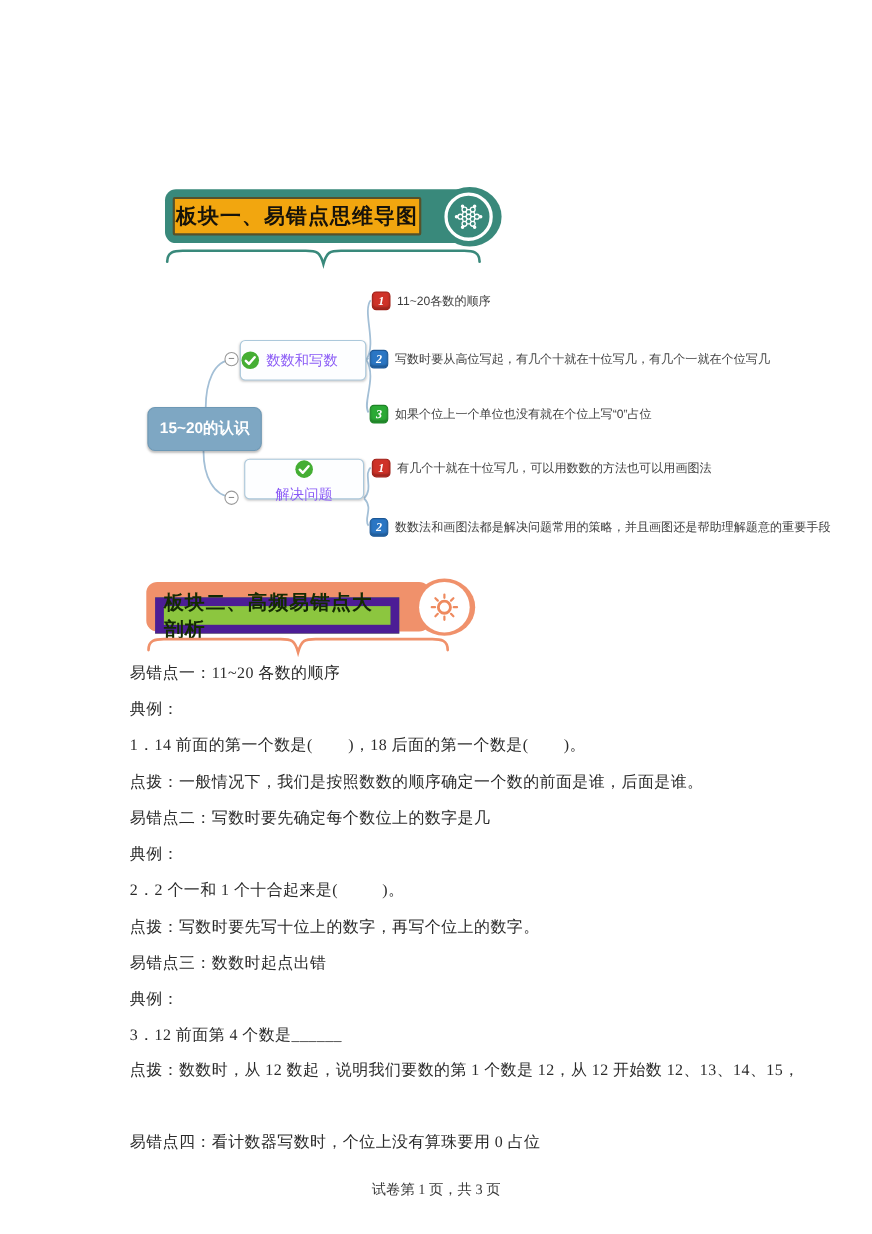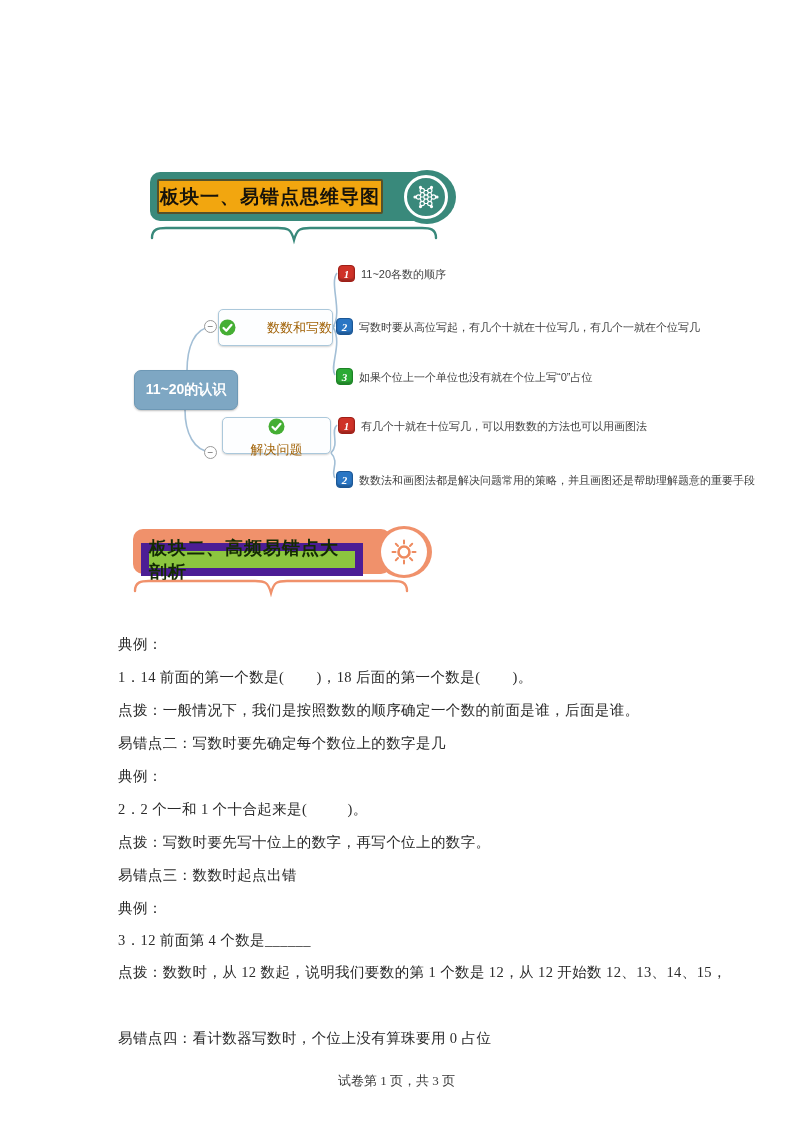--- a/index.html
+++ b/index.html
@@ -46,22 +46,22 @@
   .mm-root{
     left:134px;top:370px;width:104px;height:40px;border-radius:7px;
     background:#7EA7C3;border:1px solid #6d98b5;box-sizing:border-box;
     display:flex;align-items:center;justify-content:center;
     color:#ffffff;font-size:14px;font-weight:600;
     font-family:"Liberation Sans","DejaVu Sans",sans-serif;
     box-shadow:0 1px 2px rgba(0,0,0,.25);
   }
   .mm-branch{
     background:#FDFEFF;border:1.5px solid #ABC8DB;border-radius:5px;box-sizing:border-box;
-    display:flex;align-items:center;justify-content:space-between;gap:6px;
-    font-size:13px;color:#a16207;font-family:"Liberation Sans","DejaVu Sans",sans-serif;
+    display:flex;align-items:center;justify-content:flex-start;gap:6px;
+    font-size:13px;color:#8b5cf6;font-family:"Liberation Sans","DejaVu Sans",sans-serif;
     box-shadow:0 1px 2px rgba(0,0,0,.18);
   }
   .mm-b1{left:218px;top:309px;width:115px;height:37px;}
   .mm-b2{left:222px;top:417px;width:109px;height:37px;flex-direction:column;}
   .check{width:17px;height:17px;display:inline-flex;}
   .mm-toggle{
     width:13px;height:13px;border-radius:50%;background:#fff;border:1px solid #9a9a9a;
     box-sizing:border-box;display:flex;align-items:center;justify-content:center;
     font-size:10px;line-height:10px;color:#666;
     font-family:"Liberation Sans","DejaVu Sans",sans-serif;
@@ -129,21 +129,21 @@
   <svg class="abs" style="left:130px;top:250px;" width="280" height="240" viewBox="0 0 280 240" fill="none" stroke="#A3BFD6" stroke-width="1.6">
     <path d="M57,121 C57,98 64,78 81,77"></path>
     <path d="M55,160 C55,183 64,201 81,202"></path>
     <path d="M203,77 C213,62 199,33 207,23"></path>
     <path d="M203,77 C204,76.5 204.5,76 205,75.5"></path>
     <path d="M203,77 C213,93 199,117 205,125"></path>
     <path d="M201,203 C210,194 200,181 207,175"></path>
     <path d="M201,203 C210,212 200,222 205,228"></path>
   </svg>
 
-  <div class="abs mm-root">11~20的认识</div>
+  <div class="abs mm-root">15~20的认识</div>
 
   <div class="abs mm-branch mm-b1">
     <span class="check">
       <svg width="17" height="17" viewBox="0 0 17 17">
         <circle cx="8.5" cy="8.5" r="8" fill="#45AE34"></circle>
         <polyline points="4.5,9 7.3,11.8 12.5,5.8" fill="none" stroke="#fff" stroke-width="2.2" stroke-linecap="round" stroke-linejoin="round"></polyline>
       </svg>
     </span>
     <span>数数和写数</span>
   </div>
@@ -187,20 +187,21 @@
   <div class="abs b2-circle">
     <svg width="34" height="34" viewBox="0 0 34 34" fill="none" stroke="#EE8A5F" stroke-linecap="round">
       <circle cx="17" cy="17" r="5.5" stroke-width="2.6"></circle>
       <path stroke-width="2" d="M17,8.5 L17,5.5 M23,11 L25.2,8.8 M25.5,17 L28.5,17 M23,23 L25.2,25.2 M17,25.5 L17,28.5 M11,23 L8.8,25.2 M8.5,17 L5.5,17 M11,11 L8.8,8.8"></path>
     </svg>
   </div>
   <svg class="abs" style="left:133px;top:576px;" width="278" height="22" viewBox="0 0 278 22">
     <path d="M2,15 C2,6 8,5 16,5 L122,5 C132,5 135,6 138,17 C141,6 144,5 154,5 L260,5 C268,5 274,6 274,15" fill="none" stroke="#F0916B" stroke-width="2.4" stroke-linecap="round"></path>
   </svg>
 
+  <div class="abs bodyline" style="top:602px;">易错点一：11~20 各数的顺序</div>
   <div class="abs bodyline" style="top:635px;">典例：</div>
   <div class="abs bodyline" style="top:668px;">1．14 前面的第一个数是(        )，18 后面的第一个数是(        )。</div>
   <div class="abs bodyline" style="top:701px;">点拨：一般情况下，我们是按照数数的顺序确定一个数的前面是谁，后面是谁。</div>
   <div class="abs bodyline" style="top:734px;">易错点二：写数时要先确定每个数位上的数字是几</div>
   <div class="abs bodyline" style="top:767px;">典例：</div>
   <div class="abs bodyline" style="top:800px;">2．2 个一和 1 个十合起来是(          )。</div>
   <div class="abs bodyline" style="top:866px;">易错点三：数数时起点出错</div>
   <div class="abs bodyline" style="top:833px;">点拨：写数时要先写十位上的数字，再写个位上的数字。</div>
   <div class="abs bodyline" style="top:899px;">典例：</div>
   <div class="abs bodyline" style="top:931px;">3．12 前面第 4 个数是______</div>

